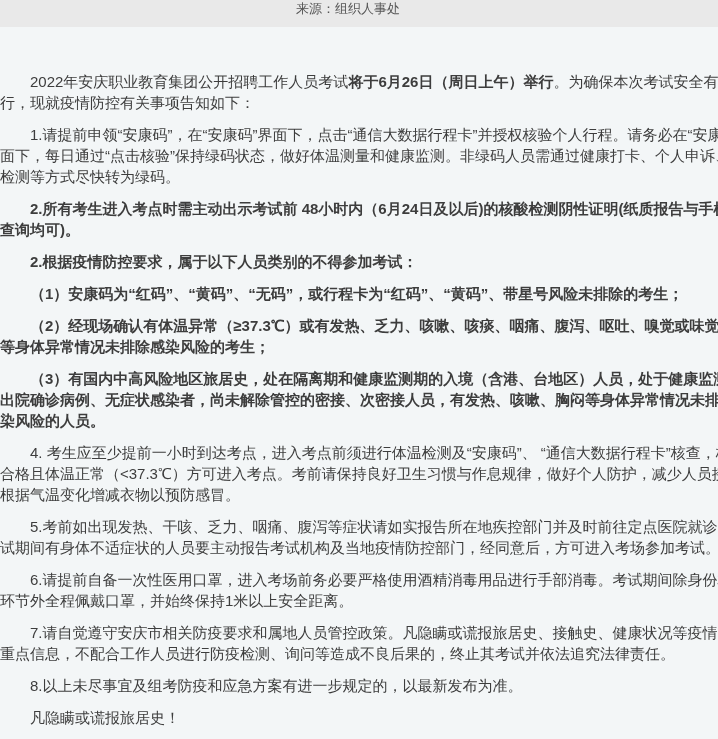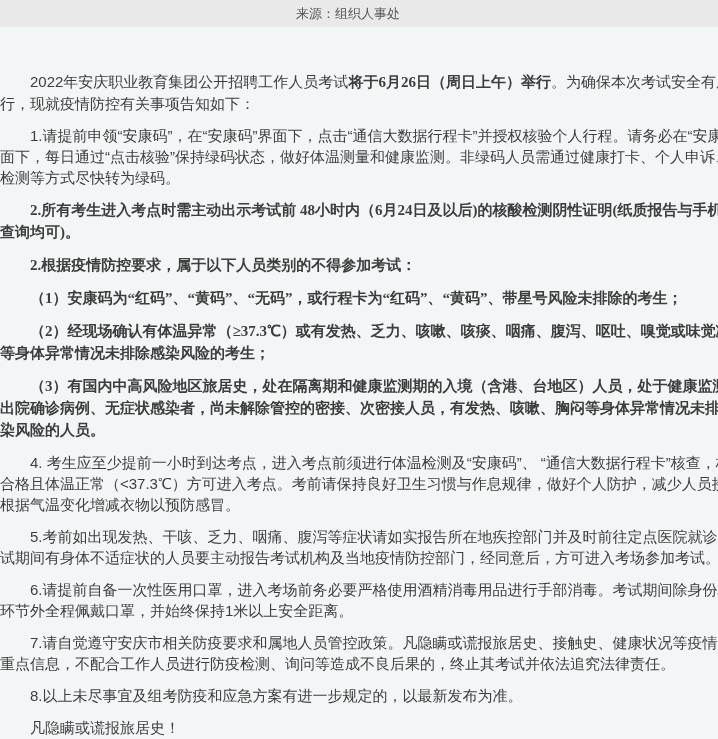--- a/index.html
+++ b/index.html
@@ -9,41 +9,41 @@
     height: 739px;
     overflow: hidden;
     background: #f3f6f7;
     font-family: "Liberation Sans", sans-serif;
   }
   .meta-bar {
     width: 718px;
     height: 27px;
     background: #e9e9e9;
     display: flex;
-    align-items: center;
+    align-items: flex-start;
     justify-content: center;
     font-size: 13px;
     color: #555555;
   }
   .meta-bar .meta-item { white-space: nowrap; }
   .meta-bar .meta-gap { display: inline-block; width: 22px; }
   .article {
     
     width: 760px;
     padding-top: 44px;
     font-size: 15px;
     line-height: 21px;
     color: #3d3d3d;
   }
   .article p {
     margin: 0 0 11px 0;
     text-indent: 2em;
     word-break: break-all;
   }
-  .article p .seg-bold { font-weight: bold; font-family: Liberation Serif, serif; }
+  .article p .seg-bold { font-weight: bold; }
 </style>
 </head>
 <body>
 
 <div class="meta-bar">
   <span class="meta-item">来源：组织人事处</span>
   <span class="meta-gap"></span>
 </div>
 
 <div class="article" id="article-body">

